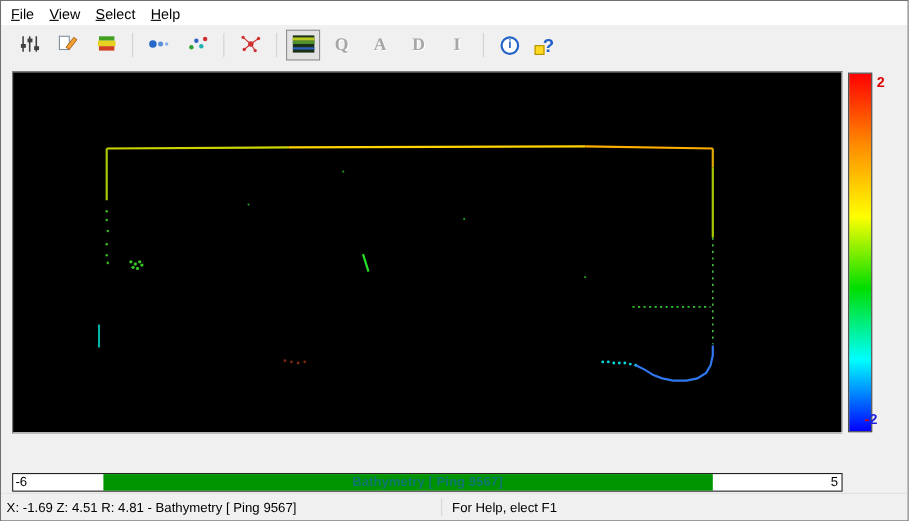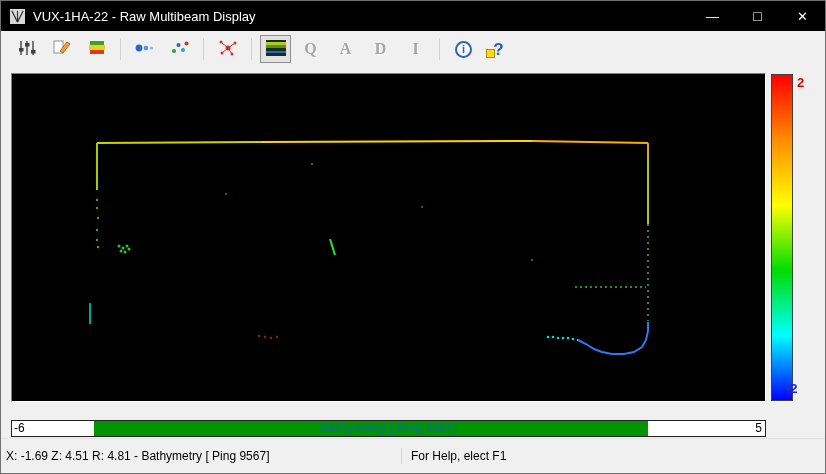--- a/index.html
+++ b/index.html
@@ -46,49 +46,38 @@
   .cb-top { left:26px; top:3px; }
   .cb-bottom { left:15px; bottom:7px; }
   
   .rangebar { height:19px; flex:none; background:#f0f0f0; display:flex; align-items:center; padding-left:10px; }
   .range-track { position:relative; width:755px; height:17px; background:#fff; border:1px solid #202020; font-size:12px; }
   .range-fill { position:absolute; top:0; bottom:0; }
   .range-min { position:absolute; left:2px; top:0; color:#000; }
   .range-max { position:absolute; right:3px; top:0; color:#000; }
   .range-label { position:absolute; left:0; right:0; top:0; text-align:center; font-weight:bold; color:#0f766e; }
   
-  .statusbar { height:35px; flex:none; background:#f0f0f0; border-top:1px solid #e2e2e2;
+  .statusbar { height:25px; flex:none; background:#f0f0f0; border-top:1px solid #e2e2e2;
                display:flex; align-items:center; font-size:12px; color:#000; }
   .sb-left { width:400px; padding-left:5px; flex:none; }
   .sb-div { width:1px; height:16px; background:#d6d6d6; flex:none; }
   .sb-help { padding-left:9px; }
 </style>
 </head>
 <body>
 
 <div class="window">
 
-  <div class="titlebar">
-    <span class="app-icon">
-      <svg viewBox="0 0 16 16" width="15" height="15">
-        <rect x="0" y="0" width="16" height="16" fill="#d8d8d8"></rect>
-        <g stroke="#303030" stroke-width="1.2" fill="none">
-          <line x1="8" y1="14" x2="2" y2="2"></line>
-          <line x1="8" y1="14" x2="8" y2="2"></line>
-          <line x1="8" y1="14" x2="14" y2="2"></line>
-        </g>
-      </svg>
-    </span>
-    <span class="title">VUX-1HA-22 - Raw Multibeam Display</span>
-    <span class="spacer"></span>
-    <button class="win-btn">—</button>
-    <button class="win-btn max">□</button>
-    <button class="win-btn">✕</button>
-  </div>
-
+
+  <div class="menubar">
+    <span class="menu-item"><span class="menukey">F</span><span>ile</span></span>
+    <span class="menu-item"><span class="menukey">V</span><span>iew</span></span>
+    <span class="menu-item"><span class="menukey">S</span><span>elect</span></span>
+    <span class="menu-item"><span class="menukey">H</span><span>elp</span></span>
+  </div>
 
   <div class="toolbar">
     <button class="tbtn">
       <span><svg width="20" height="18" viewBox="0 0 20 18">
         <g stroke="#404040" stroke-width="1.4">
               <line x1="4" y1="2" x2="4" y2="16"></line>
               <line x1="10" y1="2" x2="10" y2="16"></line>
               <line x1="16" y1="2" x2="16" y2="16"></line>
             </g>
         <rect x="2" y="9" width="4.5" height="3.5" fill="#404040"></rect>

